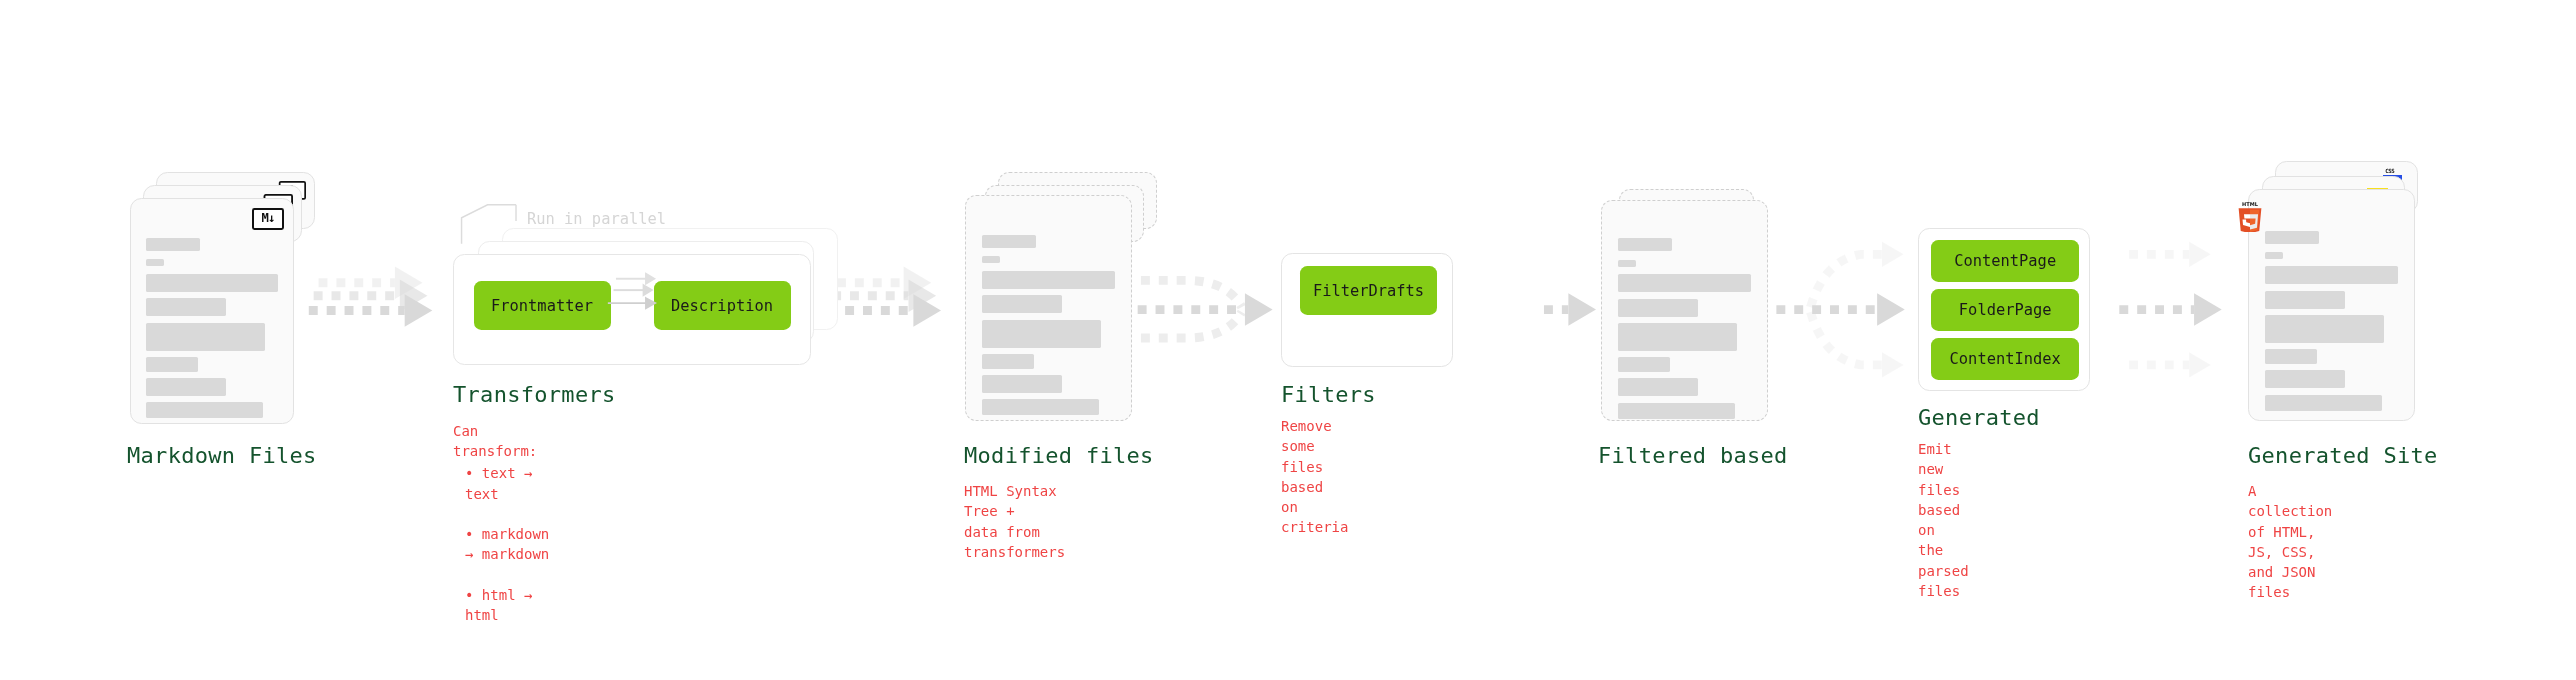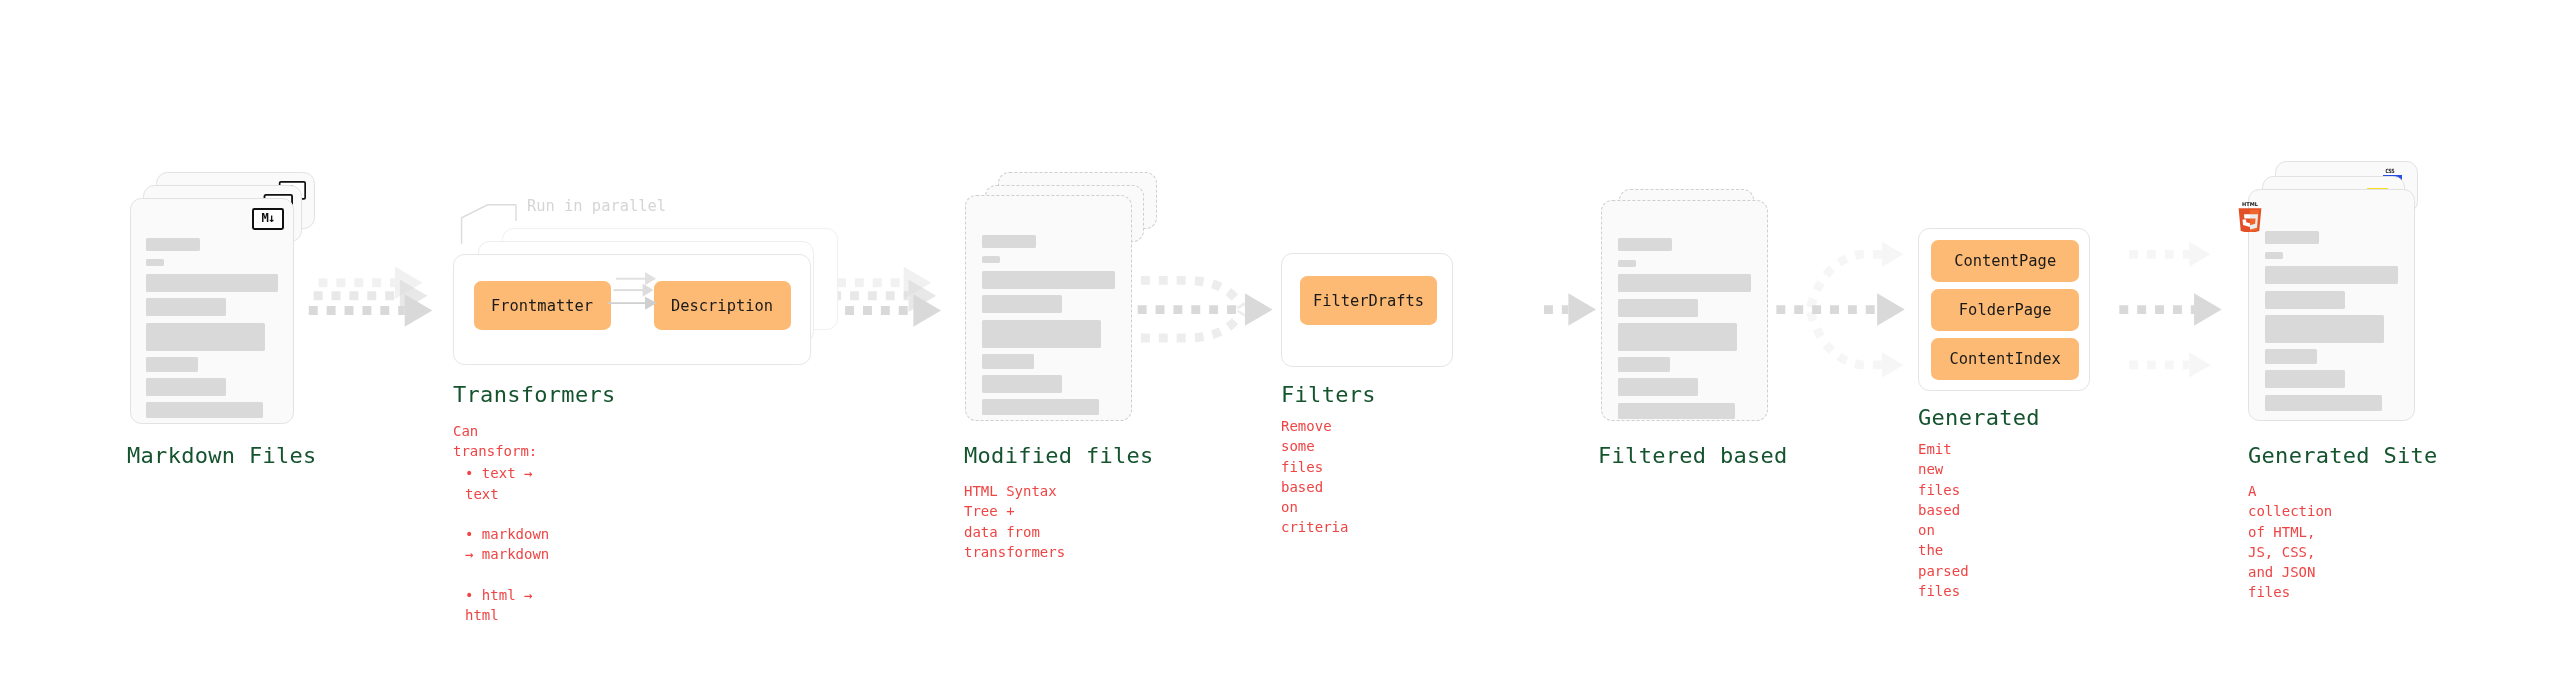--- a/index.html
+++ b/index.html
@@ -42,21 +42,21 @@
   .css-badge .t{position:absolute;top:-7.3px;left:2.4px;font-size:5.7px;font-weight:bold;color:#111;letter-spacing:-0.4px;}
   .js-badge{width:21px;height:14.6px;background:#f7df1e;}
   .html-badge{position:relative;width:28px;height:32.5px;}
 
   
   .box{
     position:absolute;border:1.3px solid #e4e4e4;border-radius:11.4px;background:#fff;
     box-sizing:border-box;
   }
   .chip{
-    position:absolute;background:#fdba74;border-radius:7.3px;
+    position:absolute;background:#84cc16;border-radius:7.3px;
     display:flex;align-items:center;justify-content:center;
     font-size:15.4px;color:#1a1a1a;white-space:nowrap;
     font-family:"DejaVu Sans Mono","Liberation Mono",monospace;
   }
 
   
   .annot{
     position:absolute;font-size:15.4px;color:#d5d5d5;white-space:nowrap;
   }
 
@@ -178,21 +178,21 @@
     </div>
     <div class="title" style="left:127px;top:443px;text-align:right;">Markdown Files</div>
   </div>
 
   <div class="node">
 
     <svg class="layer" style="width:2576px;height:681px;pointer-events:none;" viewBox="0 0 3170 838" width="2576" height="681">
       <path d="M568,300 V268 L600,252 H635" fill="none" stroke="#dcdcdc" stroke-width="1.8"></path>
       <line x1="635" y1="252" x2="635" y2="272" stroke="#dcdcdc" stroke-width="1.8"></line>
     </svg>
-    <div class="annot" style="left:527px;top:197px;">Run in parallel</div>
+    <div class="annot" style="left:527px;top:210px;">Run in parallel</div>
 
     <div class="box" style="left:502px;top:228px;width:336px;height:102px;border-color:#f1f1f1;">
       <div class="chip" style="left:23px;top:21px;width:106px;height:49px;background:#efefef;color:transparent;"></div>
       <div class="chip" style="right:23px;top:21px;width:106px;height:49px;background:#efefef;color:transparent;"></div>
     </div>
     <div class="box" style="left:478px;top:241px;width:336px;height:102px;border-color:#ededed;">
       <div class="chip" style="left:23px;top:21px;width:106px;height:49px;background:#e6e6e6;color:transparent;"></div>
       <div class="chip" style="right:23px;top:21px;width:106px;height:49px;background:#e6e6e6;color:transparent;"></div>
     </div>
     <div class="box" style="left:453px;top:254px;width:358px;height:111px;border-color:#e6e6e6;">
@@ -237,21 +237,21 @@
       <div class="bar" style="left:16.3px;top:179px;width:80px;height:18px;"></div>
       <div class="bar" style="left:16.3px;top:203px;width:117px;height:16.3px;"></div>
     </div>
     <div class="title" style="left:964px;top:443px;">Modified files</div>
     <div class="desc" style="left:964px;top:481px;">HTML Syntax Tree +
 data from transformers</div>
   </div>
 
   <div class="node">
     <div class="box" style="left:1281px;top:253px;width:172px;height:114px;">
-      <div class="chip" style="left:18px;top:22px;width:137px;height:49px;">FilterDrafts</div>
+      <div class="chip" style="left:18px;top:12px;width:137px;height:49px;">FilterDrafts</div>
     </div>
     <div class="title" style="left:1281px;top:382px;">Filters</div>
     <div class="desc" style="left:1281px;top:416px;">Remove some files based
 on criteria</div>
   </div>
 
   <div class="node">
     <div class="card dashed" style="left:1619px;top:189px;width:135px;height:49px;"></div>
     <div class="card dashed" style="left:1601px;top:200px;width:167px;height:221px;">
       <div class="bar" style="left:16.3px;top:37px;width:54px;height:13px;"></div>

